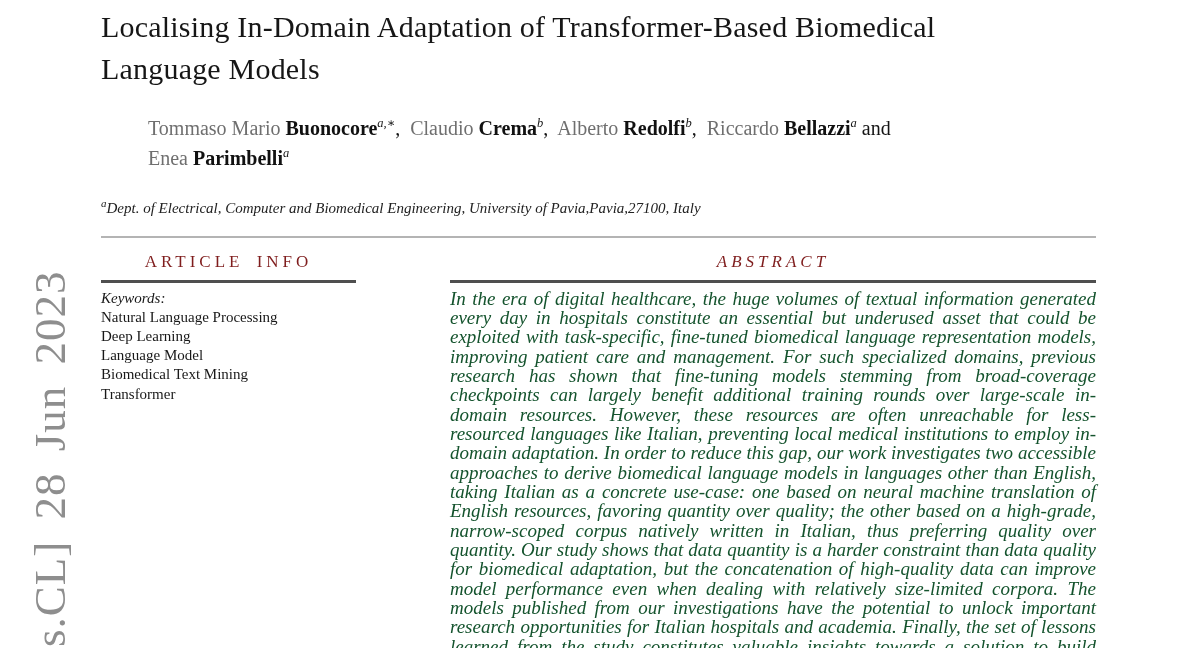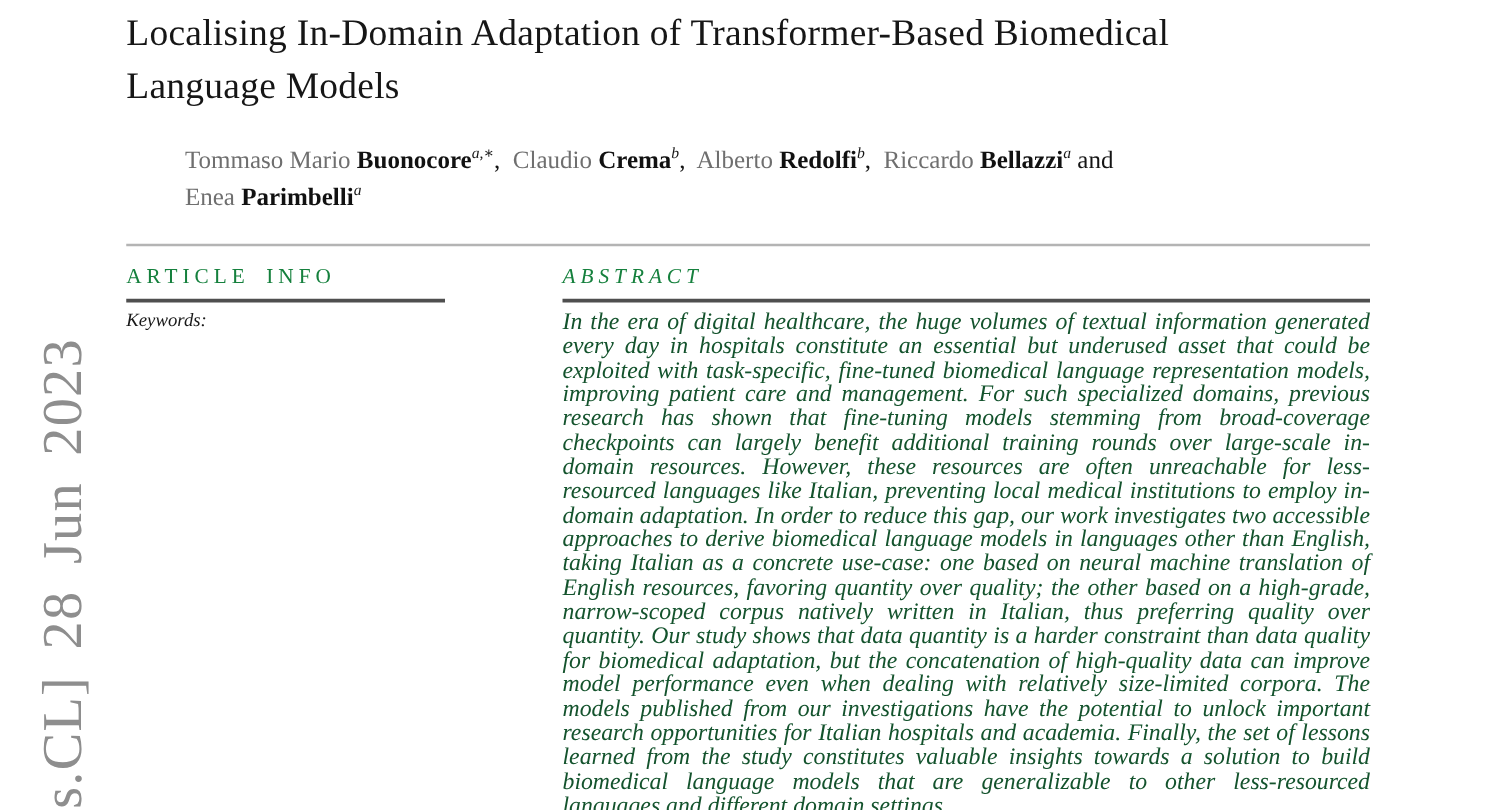--- a/index.html
+++ b/index.html
@@ -79,22 +79,23 @@
     margin-top: 1px;
   }
   .col-left  { width: 255px; margin-right: 94px; flex: none; }
   .col-right { width: 646px; flex: none; font-style: italic; }
 
   .sec-head {
     margin-top: 13px;
     font-size: 17px;
     letter-spacing: 4px;
     word-spacing: 5px;
-    color: #15803d;
+    color: #7f1d1d;
     line-height: 20px;
+    text-align: center;
   }
   .rule {
     margin-top: 8px;
     height: 3px;
     background: #4f4f4f;
   }
 
   .kw-label {
     margin-top: 6px;
     font-style: italic;
@@ -125,30 +126,38 @@
 
   <div class="watermark">cs.CL] 28 Jun 2023</div>
 
   <div class="content">
 
     <h1 class="title">Localising In-Domain Adaptation of Transformer-Based Biomedical Language Models</h1>
 
     <div class="authors" id="authors"><span class="given">Tommaso Mario </span><span class="family">Buonocore</span><sup>a,∗</sup>,&nbsp; <span class="given">Claudio </span><span class="family">Crema</span><sup>b</sup>,&nbsp; <span class="given">Alberto </span><span class="family">Redolfi</span><sup>b</sup>,&nbsp; <span class="given">Riccardo </span><span class="family">Bellazzi</span><sup>a</sup> and<br><span class="given">Enea </span><span class="family">Parimbelli</span><sup>a</sup></div>
 
     <div class="affils" id="affils">
+        <div><sup>a</sup><span>Dept. of Electrical, Computer and Biomedical Engineering, University of Pavia,Pavia,27100, Italy</span></div>
       </div>
 
     <div class="toprule"></div>
 
     <div class="cols">
 
       <div class="col-left">
         <div class="sec-head">ARTICLE INFO</div>
         <div class="rule"></div>
         <div class="kw-label">Keywords:</div>
+        <ul class="keywords" id="keywords">
+            <li>Natural Language Processing</li>
+            <li>Deep Learning</li>
+            <li>Language Model</li>
+            <li>Biomedical Text Mining</li>
+            <li>Transformer</li>
+          </ul>
       </div>
 
       <div class="col-right">
         <div class="sec-head">ABSTRACT</div>
         <div class="rule"></div>
         <p class="abstract-text">In the era of digital healthcare, the huge volumes of textual information generated every day in hospitals constitute an essential but underused asset that could be exploited with task-specific, fine-tuned biomedical language representation models, improving patient care and management. For such specialized domains, previous research has shown that fine-tuning models stemming from broad-coverage checkpoints can largely benefit additional training rounds over large-scale in-domain resources. However, these resources are often unreachable for less-resourced languages like Italian, preventing local medical institutions to employ in-domain adaptation. In order to reduce this gap, our work investigates two accessible approaches to derive biomedical language models in languages other than English, taking Italian as a concrete use-case: one based on neural machine translation of English resources, favoring quantity over quality; the other based on a high-grade, narrow-scoped corpus natively written in Italian, thus preferring quality over quantity. Our study shows that data quantity is a harder constraint than data quality for biomedical adaptation, but the concatenation of high-quality data can improve model performance even when dealing with relatively size-limited corpora. The models published from our investigations have the potential to unlock important research opportunities for Italian hospitals and academia. Finally, the set of lessons learned from the study constitutes valuable insights towards a solution to build biomedical language models that are generalizable to other less-resourced languages and different domain settings.</p>
       </div>
 
     </div>
   </div>

